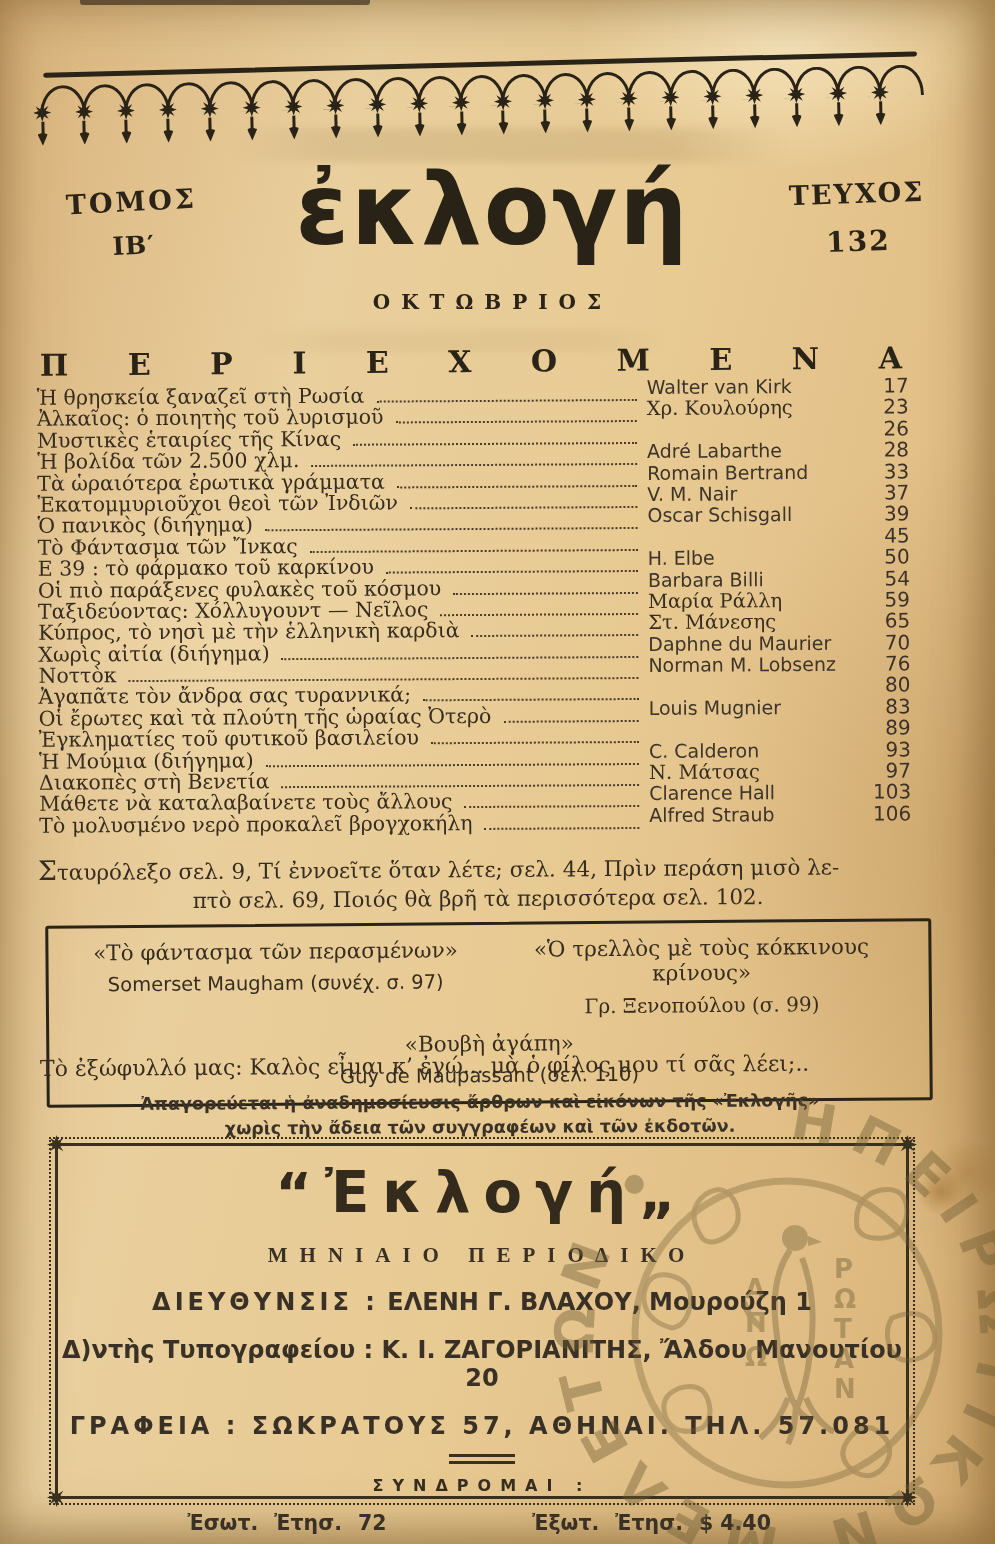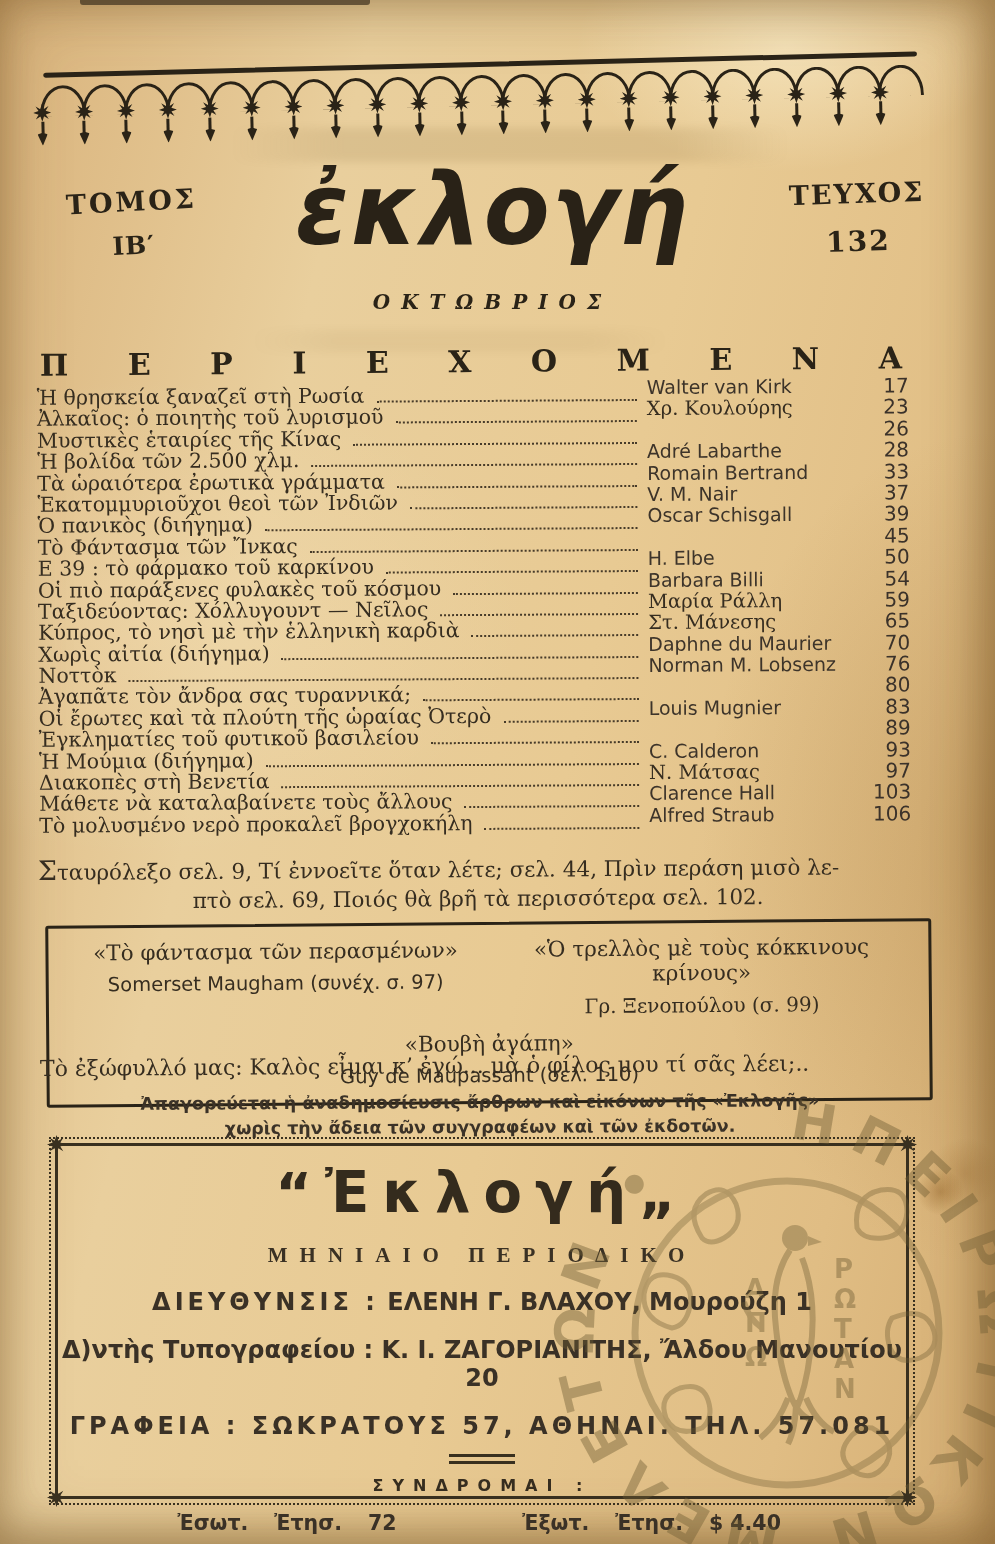--- a/index.html
+++ b/index.html
@@ -31,21 +31,21 @@
   .orn-unit .arc{position:absolute;left:-2px;right:-2px;top:6px;height:28px;border:3.5px solid var(--ink-dark);border-bottom:none;border-radius:50% 50% 0 0 / 95% 95% 0 0;}
   .orn-unit .star{position:absolute;left:-9px;top:24px;width:18px;height:18px;background:var(--ink-dark);
     clip-path:polygon(50% 0,60% 30%,86% 14%,70% 40%,100% 50%,70% 60%,86% 86%,60% 70%,50% 100%,40% 70%,14% 86%,30% 60%,0 50%,30% 40%,14% 14%,40% 30%);}
   .orn-unit .stem{position:absolute;left:-1.5px;top:42px;width:3px;height:12px;background:var(--ink-dark);}
   .orn-unit .tip{position:absolute;left:-5px;top:53px;width:10px;height:13px;background:var(--ink-dark);clip-path:polygon(50% 100%,0 12%,50% 0,100% 12%);}
 
   
   .header{position:absolute;top:158px;left:40px;width:915px;display:flex;align-items:flex-start;}
   .vol{width:185px;text-align:center;margin-top:28px;transform:rotate(-3deg);font-weight:bold;font-size:27px;letter-spacing:3px;color:var(--ink-dark);}
   .vol .v2{font-size:25px;margin-top:14px;letter-spacing:1px;}
-  .logo-col{flex:1;text-align:center;font-style:italic;}
+  .logo-col{flex:1;text-align:center;}
   .logo{font-family:"DejaVu Sans","Liberation Sans",sans-serif;font-weight:700;font-size:96px;line-height:1.1;color:#292217;letter-spacing:2px;transform:scaleY(1.04);}
   .month{margin-top:26px;font-weight:bold;font-size:20px;letter-spacing:11px;color:var(--ink-dark);}
   .issue{width:195px;text-align:center;margin-top:20px;transform:rotate(-2deg);font-weight:bold;font-size:27px;letter-spacing:2px;color:var(--ink-dark);}
   .issue .v2{font-size:28px;margin-top:16px;}
 
   
   .toc-head{position:absolute;top:344px;left:40px;width:862px;font-weight:bold;font-size:30px;color:var(--ink-dark);transform:rotate(-.5deg);}
   .spread{display:flex;justify-content:space-between;}
   .toc{position:absolute;top:383px;left:38px;width:872px;transform:rotate(-.35deg);}
   .toc-row{display:flex;align-items:baseline;height:21.4px;font-size:20.5px;white-space:nowrap;}
@@ -80,21 +80,21 @@
     clip-path:polygon(50% 0,60% 30%,86% 14%,70% 40%,100% 50%,70% 60%,86% 86%,60% 70%,50% 100%,40% 70%,14% 86%,30% 60%,0 50%,30% 40%,14% 14%,40% 30%);}
   .fbox .c-tl{top:-11px;left:-11px;} .fbox .c-tr{top:-11px;right:-11px;}
   .fbox .c-bl{bottom:-11px;left:-11px;} .fbox .c-br{bottom:-11px;right:-11px;}
   .f-title{margin-top:14px;font-family:"DejaVu Sans","Liberation Sans",sans-serif;font-size:56px;letter-spacing:13px;color:#342b1d;font-weight:bold;}
   .f-sub{margin-top:18px;font-family:Liberation Serif, serif;font-weight:bold;font-size:21px;letter-spacing:12px;color:#3a3124;}
   .f-line{margin-top:20px;font-family:"DejaVu Sans","Liberation Sans",sans-serif;font-weight:bold;font-size:24px;color:#3a3126;}
   .f-line .lbl{letter-spacing:4px;}
   .f-div{width:66px;margin:14px auto 0;border-top:3px solid #39301f;border-bottom:3px solid #39301f;height:4px;}
   .subs-head{margin-top:12px;font-family:"DejaVu Sans","Liberation Sans",sans-serif;font-weight:bold;font-size:16px;letter-spacing:9px;color:#362d1f;}
   .subs{margin:16px auto 0;width:86%;display:grid;grid-template-columns:1fr 1.15fr;row-gap:16px;font-family:"DejaVu Sans","Liberation Sans",sans-serif;font-weight:bold;font-size:20.5px;color:#3a3126;}
-  .sub-cell{display:flex;justify-content:center;gap:26px;white-space:nowrap;}
+  .sub-cell{display:flex;justify-content:center;gap:16px;white-space:nowrap;}
 
   
   .stamp{position:absolute;left:552px;top:1098px;width:470px;height:470px;pointer-events:none;}
 </style>
 </head>
 <body>
 
 <div class="page">
 
   <div class="top-edge"></div>

